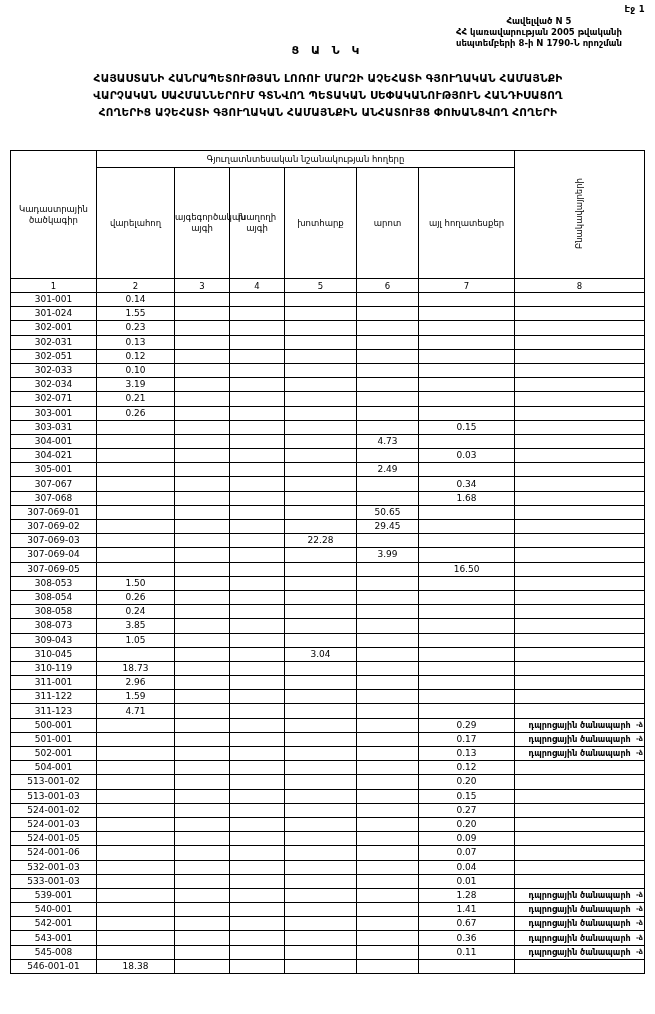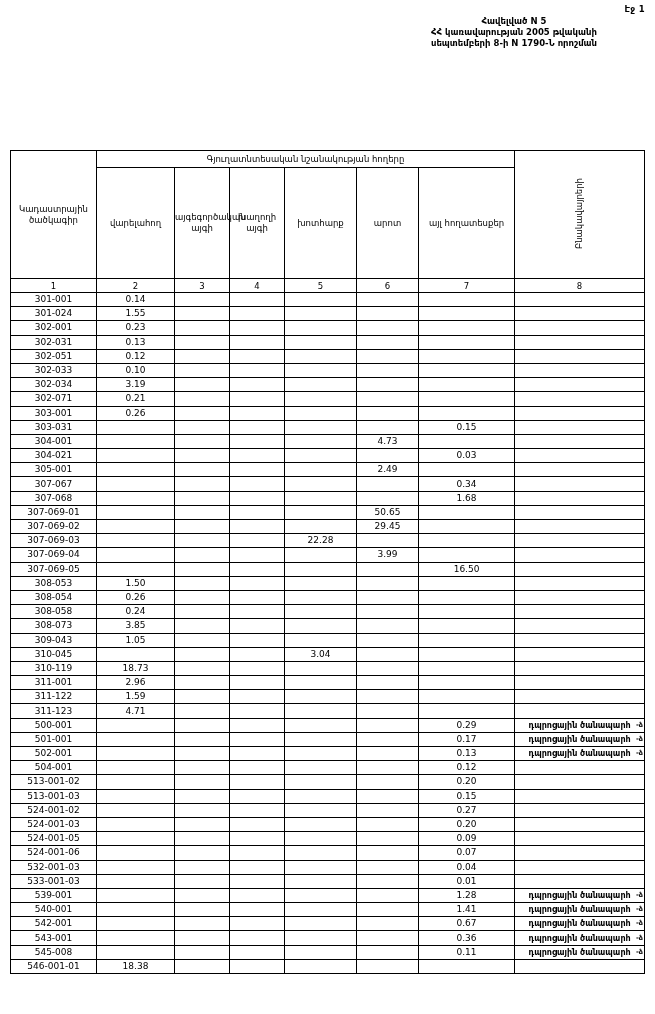--- a/index.html
+++ b/index.html
@@ -26,21 +26,21 @@
     position: absolute;
     top: 4px;
     right: 10px;
     font-size: 8.5px;
     font-weight: bold;
     letter-spacing: 0.3px;
   }
   .annex {
     position: absolute;
     top: 16px;
-    right: 26px;
+    right: 1px;
     text-align: center;
     font-size: 8.5px;
     font-weight: bold;
     line-height: 11px;
     width: 230px;
   }
   .annex div { white-space: nowrap; }
   .doc-word {
     position: absolute;
     top: 44px;
@@ -143,22 +143,26 @@
 <div class="page">
 
   <div class="page-num">Էջ 1</div>
 
   <div class="annex">
     <div>Հավելված N 5</div>
     <div>ՀՀ կառավարության 2005 թվականի</div>
     <div>սեպտեմբերի 8-ի  N 1790-Ն որոշման</div>
   </div>
 
+  <div class="doc-word">Ց Ա Ն Կ</div>
 
   <div class="title">
+    <div>ՀԱՅԱՍՏԱՆԻ ՀԱՆՐԱՊԵՏՈՒԹՅԱՆ  ԼՈՌՈՒ  ՄԱՐԶԻ ԱՉԵՀԱՏԻ ԳՅՈՒՂԱԿԱՆ  ՀԱՄԱՅՆՔԻ</div>
+    <div>ՎԱՐՉԱԿԱՆ ՍԱՀՄԱՆՆԵՐՈՒՄ ԳՏՆՎՈՂ  ՊԵՏԱԿԱՆ ՍԵՓԱԿԱՆՈՒԹՅՈՒՆ  ՀԱՆԴԻՍԱՑՈՂ</div>
+    <div>ՀՈՂԵՐԻՑ  ԱՉԵՀԱՏԻ ԳՅՈՒՂԱԿԱՆ ՀԱՄԱՅՆՔԻՆ ԱՆՀԱՏՈՒՅՑ ՓՈԽԱՆՑՎՈՂ  ՀՈՂԵՐԻ</div>
   </div>
 
   <table class="grid">
     <colgroup>
       <col class="c-code">
         <col class="c-1">
         <col class="c-2">
         <col class="c-3">
       <col class="c-4">
         <col class="c-5">

